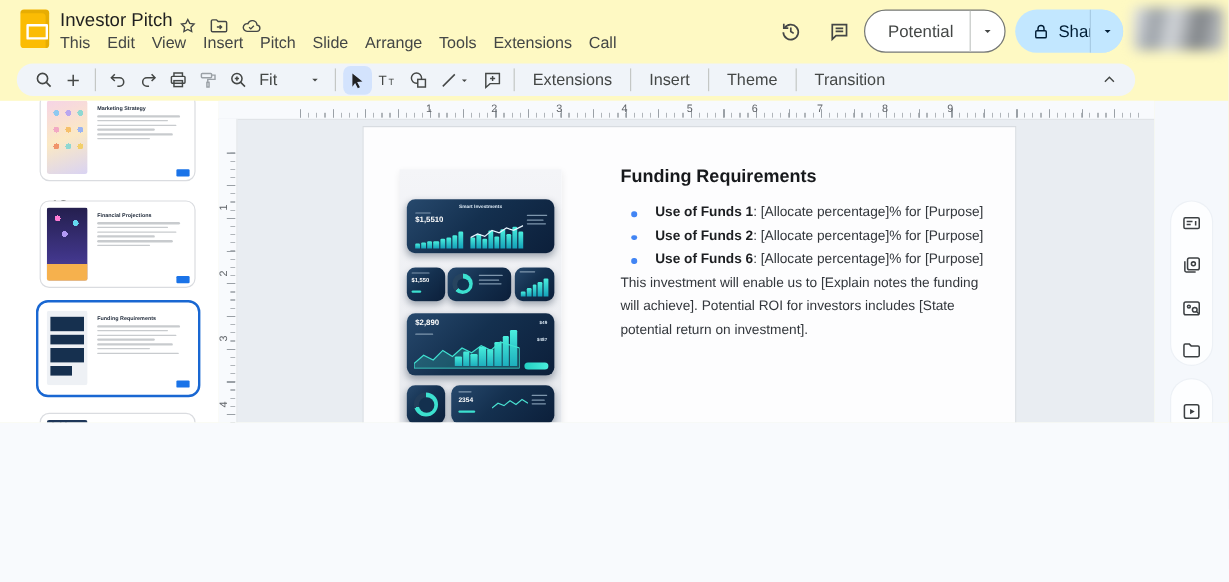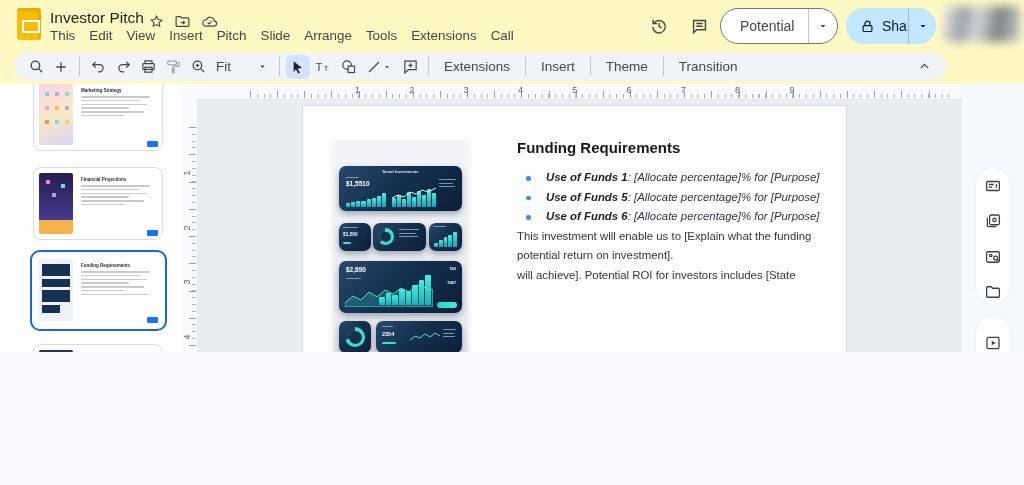--- a/index.html
+++ b/index.html
@@ -44,21 +44,21 @@
   .hruler span{position:absolute;top:1px;font-size:9px;color:#5f6368;}
   .vruler{position:absolute;left:0;top:15px;width:15px;bottom:0;background:#f8fafd;border-right:1px solid #e1e4e8;}
   .vruler .vticks{position:absolute;top:28px;bottom:8px;right:1px;width:4px;background:repeating-linear-gradient(to bottom,#b0b5ba 0 1px,transparent 1px 6.81px);}
   .vruler .vticks2{position:absolute;top:28px;bottom:8px;right:1px;width:7px;background:repeating-linear-gradient(to bottom,#9aa0a6 0 1px,transparent 1px 27.25px);}
   .vruler span{position:absolute;left:2px;font-size:9px;color:#5f6368;transform:rotate(-90deg);}
   .slide{position:absolute;left:120px;top:21px;width:545px;height:301px;background:#fdfdfe;border:1px solid #d8dce1;box-sizing:border-box;}
   
   .stitle{position:absolute;left:214px;top:33px;font-size:15px;font-weight:bold;color:#17191c;}
   .sbody{position:absolute;left:214px;top:62px;font-size:11.4px;color:#33373c;}
   .sbody .ln{height:19.6px;line-height:19.6px;white-space:nowrap;position:relative;}
-  .sbody .bl{padding-left:29px;font-style:italic;}
+  .sbody .bl{padding-left:29px;}
   .sbody .dot{position:absolute;left:9px;top:8px;width:4.5px;height:4.5px;border-radius:50%;background:var(--bullet,#4285f4);}
   .sbody b{color:#1c1e21;}
   
   .dash{position:absolute;left:30px;top:35px;width:135px;height:238px;background:linear-gradient(180deg,#f4f5f8 0%,#eceef2 60%,#e6e9ee 100%);box-shadow:0 2px 6px rgba(0,0,0,0.08);}
   .ncard{position:absolute;background:linear-gradient(135deg,#27496d 0%,#14304f 45%,#0c1f3a 100%);border-radius:7px;box-shadow:0 3px 6px rgba(10,25,50,0.35);overflow:hidden;}
   .ncard .t{position:absolute;color:#dbe9f5;font-size:4px;white-space:nowrap;}
   .ncard .big{position:absolute;color:#fff;font-weight:bold;white-space:nowrap;}
   .bars{position:absolute;display:flex;align-items:flex-end;gap:1px;}
   .bars b{flex:1;background:linear-gradient(to top,#14a0b8,#4af0de);border-radius:1px 1px 0 0;}
   .mskel s{display:block;height:1.2px;background:#7e96ad;margin-bottom:2.4px;border-radius:1px;}
@@ -465,25 +465,25 @@
               <s style="width: 92%;"></s>
               <s style="width: 78%;"></s>
               <s style="width: 88%;"></s>
             </div>
         </div>
       </div>
 
       <div class="stitle">Funding Requirements</div>
       <div class="sbody">
         <div class="ln bl"><span class="dot"></span><b>Use of Funds 1</b><span>: [Allocate percentage]% for [Purpose]</span></div>
-        <div class="ln bl"><span class="dot"></span><b>Use of Funds 5</b><span>: [Allocate percentage]% for [Purpose]</span></div>
+        <div class="ln bl"><span class="dot"></span><b>Use of Funds 2</b><span>: [Allocate percentage]% for [Purpose]</span></div>
         <div class="ln bl"><span class="dot"></span><b>Use of Funds 6</b><span>: [Allocate percentage]% for [Purpose]</span></div>
-        <div class="ln">This investment will enable us to [Explain what the funding</div>
+        <div class="ln">This investment will enable us to [Explain notes the funding</div>
+        <div class="ln">will achieve]. Potential ROI for investors includes [State</div>
         <div class="ln">potential return on investment].</div>
-        <div class="ln">will achieve]. Potential ROI for investors includes [State</div>
       </div>
 
       <div class="bluerect" style="left:514px;top:285px;width:31px;height:14px;"></div>
     </div>
 
     <div class="greyrect" style="left:324px;top:280px;width:50px;height:29px;"></div>
     <div class="greyrect" style="left:269px;top:309px;width:50px;height:19px;background:#e4e7ec;"></div>
 
     <div class="handle" style="left:367px;top:329px;"></div>
   </div>

